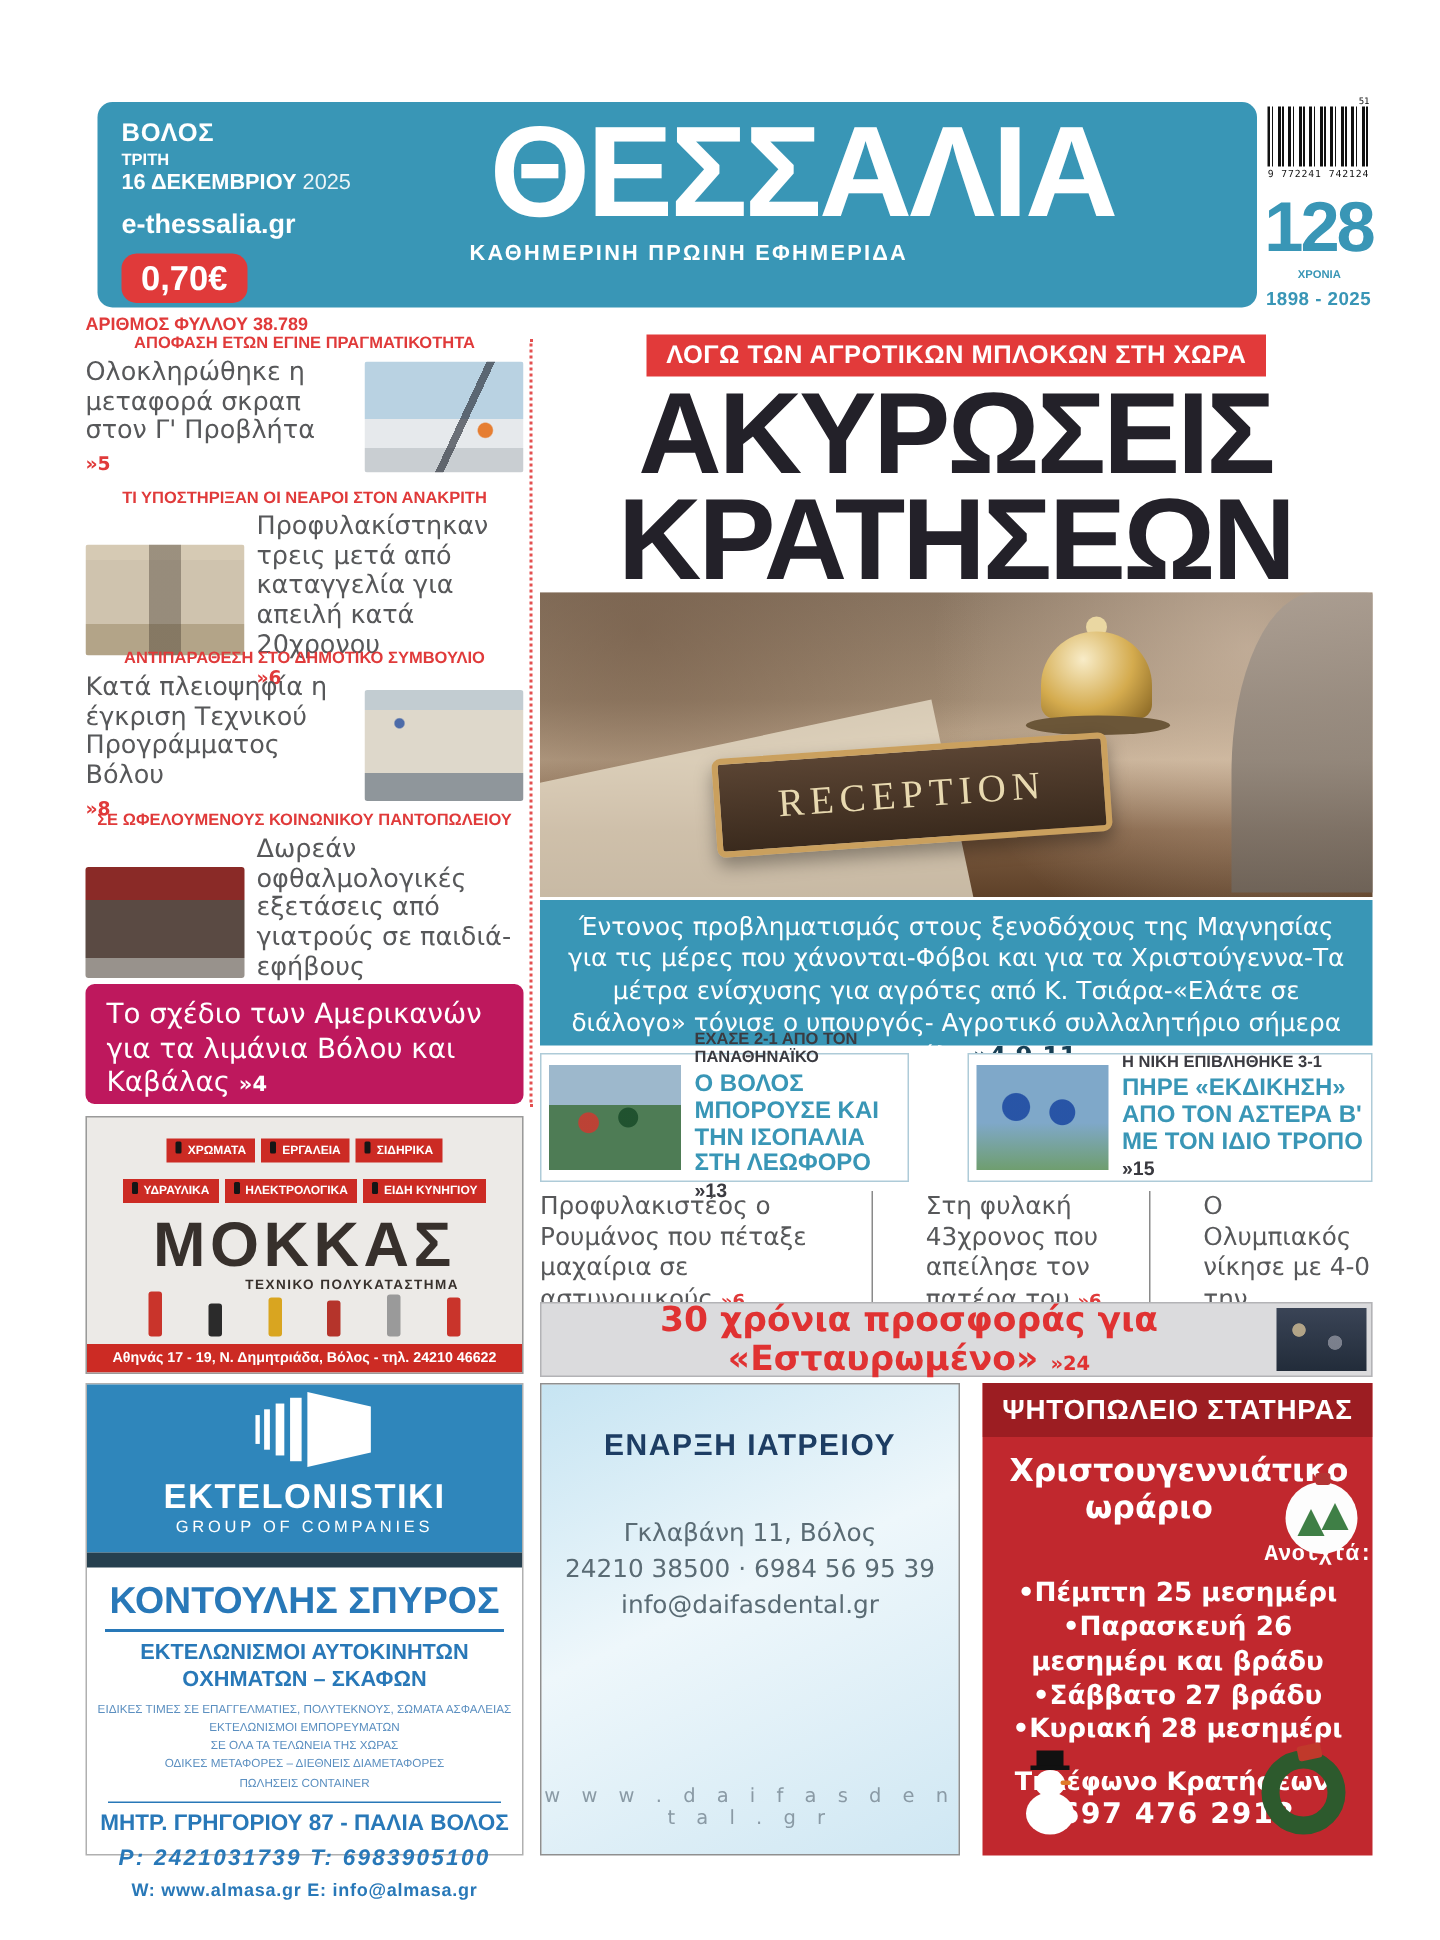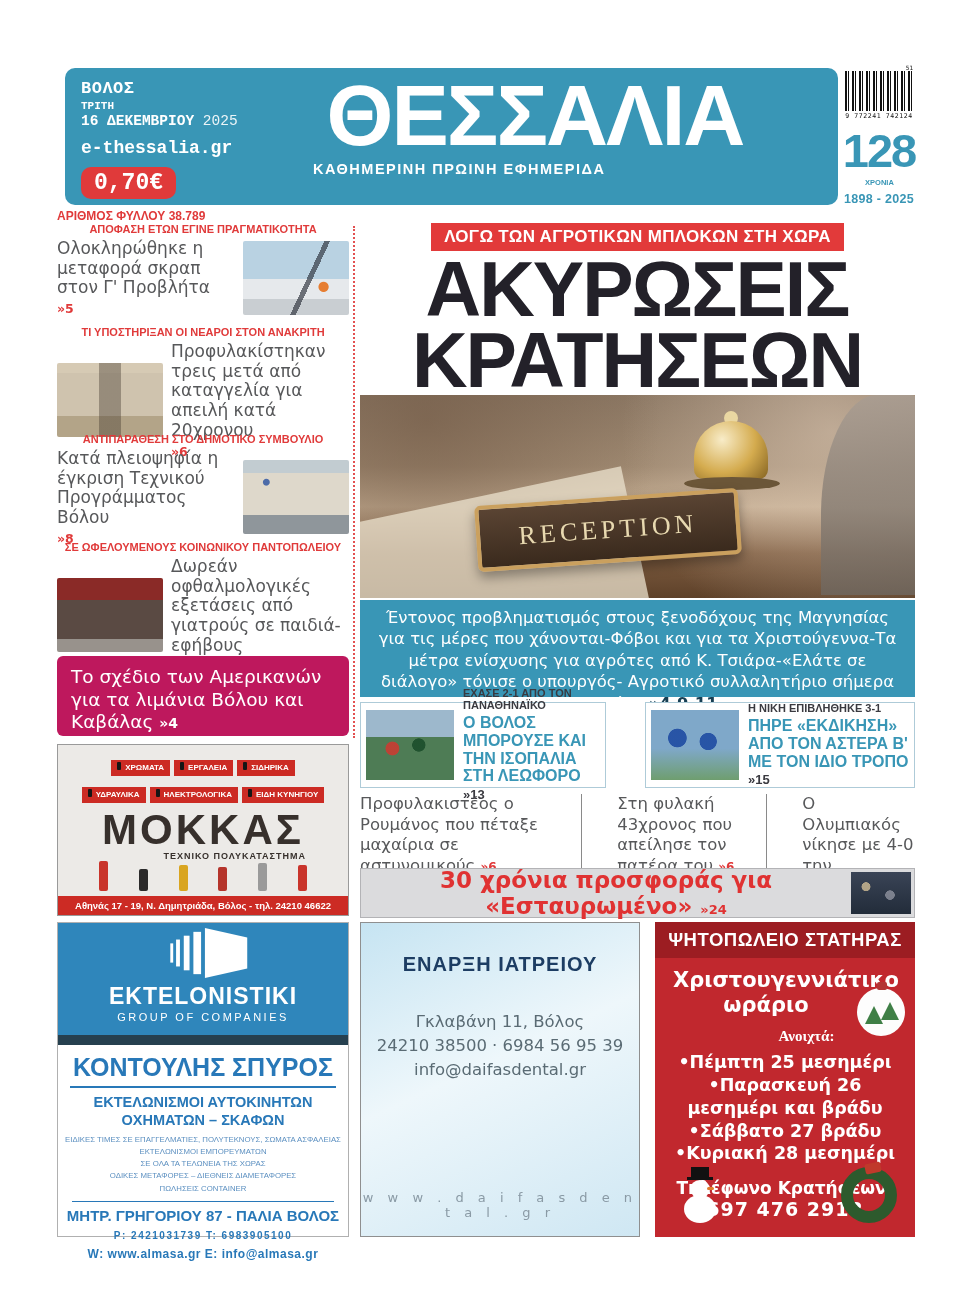--- a/index.html
+++ b/index.html
@@ -2,21 +2,21 @@
 <html><head>
 <meta charset="utf-8">
 <style>
   html,body{margin:0;padding:0;background:#fff;}
   .page{position:relative;width:960px;height:1293px;background:#fff;overflow:hidden;
         font-family:"Liberation Sans",sans-serif;}
 
   
   .masthead{position:absolute;left:65px;top:68px;width:773px;height:137px;
             background:#3996b6;border-radius:10px;}
-  .mh-left{position:absolute;left:16px;top:11px;color:#fff;font-family:Liberation Mono, monospace;}
+  .mh-left{position:absolute;left:16px;top:11px;color:#fff;}
   .mh-city{font-size:17px;font-weight:700;letter-spacing:.5px;}
   .mh-day{font-size:11px;font-weight:700;margin-top:2px;}
   .mh-date{font-size:14.5px;font-weight:700;margin-top:1px;}
   .mh-year{font-weight:400;opacity:.9;}
   .mh-site{font-size:18px;font-weight:700;margin-top:9px;}
   .mh-price{margin-top:9px;display:inline-block;background:#e03a3a;color:#fff;
             font-size:23px;font-weight:700;padding:3px 13px;border-radius:10px;}
   .mh-center{position:absolute;left:170px;top:4px;width:600px;color:#fff;}
   .mh-logo{font-size:86px;font-weight:700;letter-spacing:-2px;line-height:1;text-align:center;}
   .mh-tagline{font-size:14.5px;font-weight:700;letter-spacing:1.5px;margin-top:3px;
@@ -82,21 +82,21 @@
   .ekt-top{height:112px;background:#2f86bb;color:#fff;padding-top:5px;box-sizing:border-box;}
   .ekt-brand{font-size:23px;font-weight:700;letter-spacing:1px;margin-top:1px;}
   .ekt-gsub{font-size:11px;letter-spacing:2.5px;margin-top:1px;}
   .ekt-strip{height:10px;background:#26404f;}
   .ekt-name{color:#2878b8;font-size:25px;font-weight:700;margin-top:8px;}
   .ekt-hr{border-top:2px solid #2878b8;margin:4px 12px 5px;}
   .ekt-l{color:#2878b8;font-size:14.5px;font-weight:700;line-height:1.25;}
   .ekt-smalls{color:#5b8fc0;font-size:7.8px;line-height:1.55;margin-top:5px;}
   .ekt-hr2{border-top:1px solid #2878b8;margin:6px 14px 5px;}
   .ekt-addr{color:#2878b8;font-size:15px;font-weight:700;margin-top:3px;}
-  .ekt-ph{color:#2878b8;font-size:10px;font-weight:700;letter-spacing:1.5px;margin-top:6px;}
+  .ekt-ph{color:#2878b8;font-size:15px;font-weight:700;letter-spacing:1.5px;margin-top:6px;font-style:italic;}
   .ekt-web{color:#2878b8;font-size:12px;font-weight:700;margin-top:6px;letter-spacing:.5px;}
 
   
   .ad-dental{position:absolute;left:360px;top:922px;width:280px;height:315px;border:1px solid #8f8f8f;
              box-sizing:border-box;background:linear-gradient(155deg,#c6e4f2,#eef7fb 45%,#cfe7f3);
              text-align:center;font-family:"DejaVu Sans",sans-serif;}
   .dn-header{color:#1d3d63;font-family:"Liberation Sans",sans-serif;font-size:20px;font-weight:700;
              letter-spacing:1px;margin-top:30px;}
   .dn-logo-row{display:flex;align-items:center;justify-content:center;gap:12px;margin-top:34px;}
   .dn-names{text-align:left;color:#4a4f54;}
@@ -107,21 +107,21 @@
   .dn-addr{margin-top:34px;color:#5a6b74;font-size:16.5px;line-height:1.45;}
   .dn-web{position:absolute;bottom:16px;left:0;right:0;color:#8a9aa5;font-size:13px;letter-spacing:5px;}
 
   
   .ad-stat{position:absolute;left:655px;top:922px;width:260px;height:315px;background:#c1282e;
            color:#fff;box-sizing:border-box;overflow:hidden;}
   .st-header{height:36px;background:#9c1d22;font-size:18.5px;font-weight:700;text-align:center;
              letter-spacing:.5px;line-height:36px;}
   .st-title{font-family:"DejaVu Sans",sans-serif;font-size:21px;font-weight:700;text-align:center;
             margin-top:10px;line-height:1.2;padding:0 56px 0 18px;}
-  .st-open{font-size:15px;font-weight:700;margin:10px 0 6px 43px;font-family:Liberation Serif, serif;text-align:center;}
+  .st-open{font-size:15px;font-weight:700;margin:10px 0 6px 43px;font-family:Liberation Mono, monospace;text-align:right;}
   .st-hours{font-family:"DejaVu Sans",sans-serif;text-align:center;font-size:17.5px;font-weight:700;line-height:1.3;}
   .st-phl{margin-top:13px;text-align:center;font-size:17px;font-weight:700;font-family:"DejaVu Sans",sans-serif;}
   .st-ph{text-align:center;font-size:19px;font-weight:700;letter-spacing:1px;font-family:"DejaVu Sans",sans-serif;}
   .orn{position:absolute;right:10px;top:66px;width:48px;height:48px;border-radius:50%;background:#fdfdfd;overflow:hidden;}
   .orn .tree{position:absolute;width:0;height:0;border-left:9px solid transparent;border-right:9px solid transparent;
              border-bottom:18px solid #3f7f46;}
   .orn-cap{position:absolute;right:28px;top:60px;width:10px;height:8px;background:#b33535;border-radius:2px;}
   .snowman{position:absolute;left:24px;bottom:12px;width:44px;height:58px;}
   .sm-hat{position:absolute;left:12px;top:0;width:18px;height:11px;background:#111;}
   .sm-brim{position:absolute;left:8px;top:10px;width:26px;height:3px;background:#111;}

